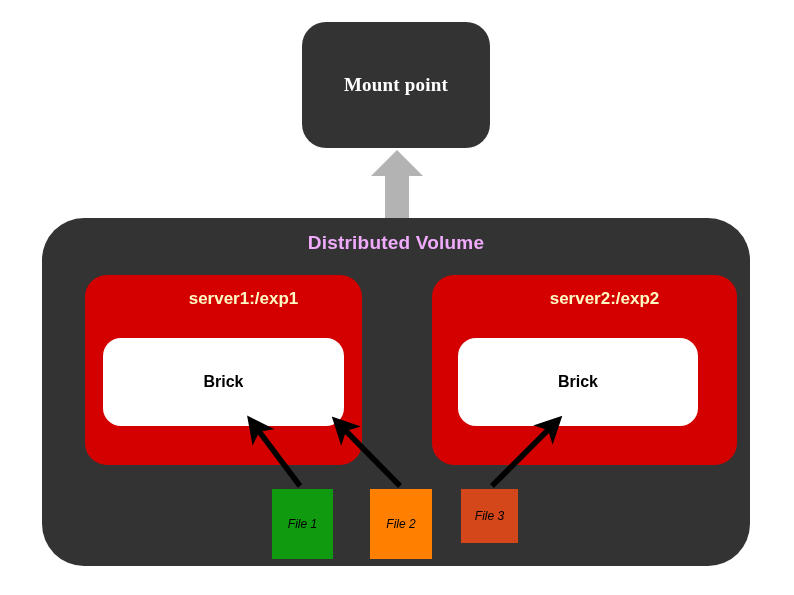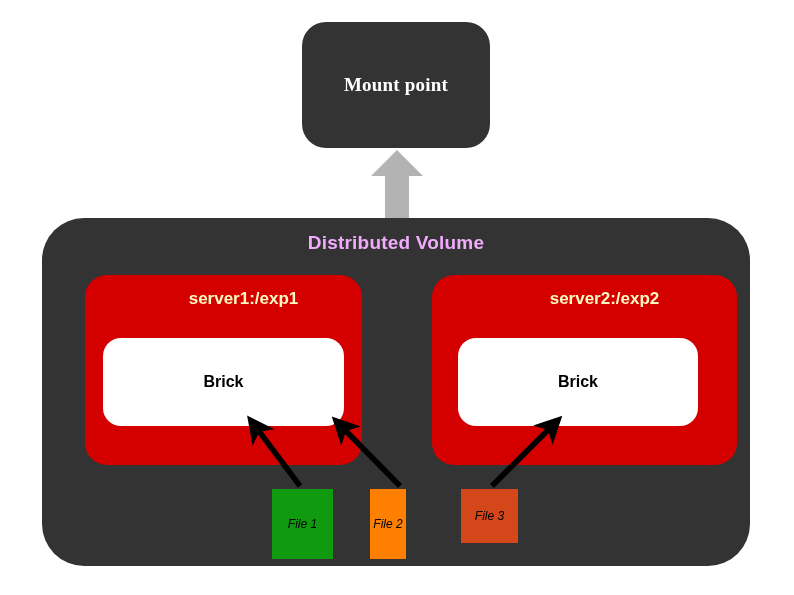--- a/index.html
+++ b/index.html
@@ -121,21 +121,21 @@
     display: flex;
     align-items: center;
     justify-content: center;
   }
   .file-label {
     color: #000000;
     font-size: 12px;
     font-style: italic;
   }
   .file-1 { left: 230px; top: 271px; width: 61px; height: 70px; }
-  .file-2 { left: 328px; top: 271px; width: 36px; height: 70px; }
+  .file-2 { left: 328px; top: 271px; width: 62px; height: 70px; }
   .file-3 { left: 419px; top: 271px; width: 57px; height: 54px; }
   .arrows-layer {
     position: absolute;
     left: 0;
     top: 0;
     width: 708px;
     height: 348px;
     pointer-events: none;
   }
 </style>

